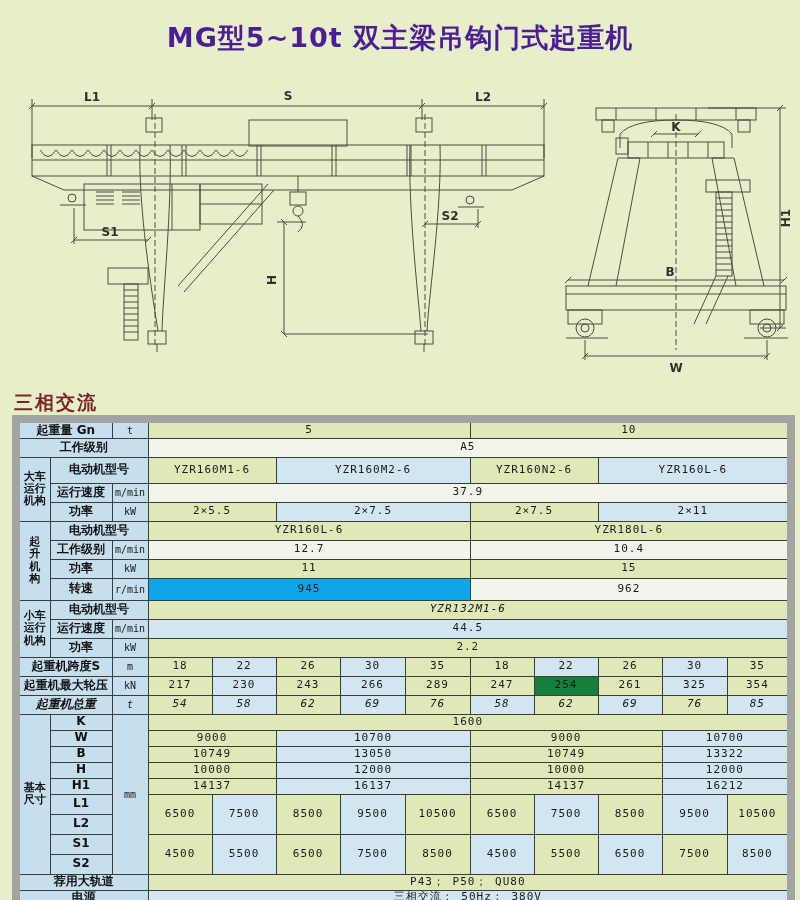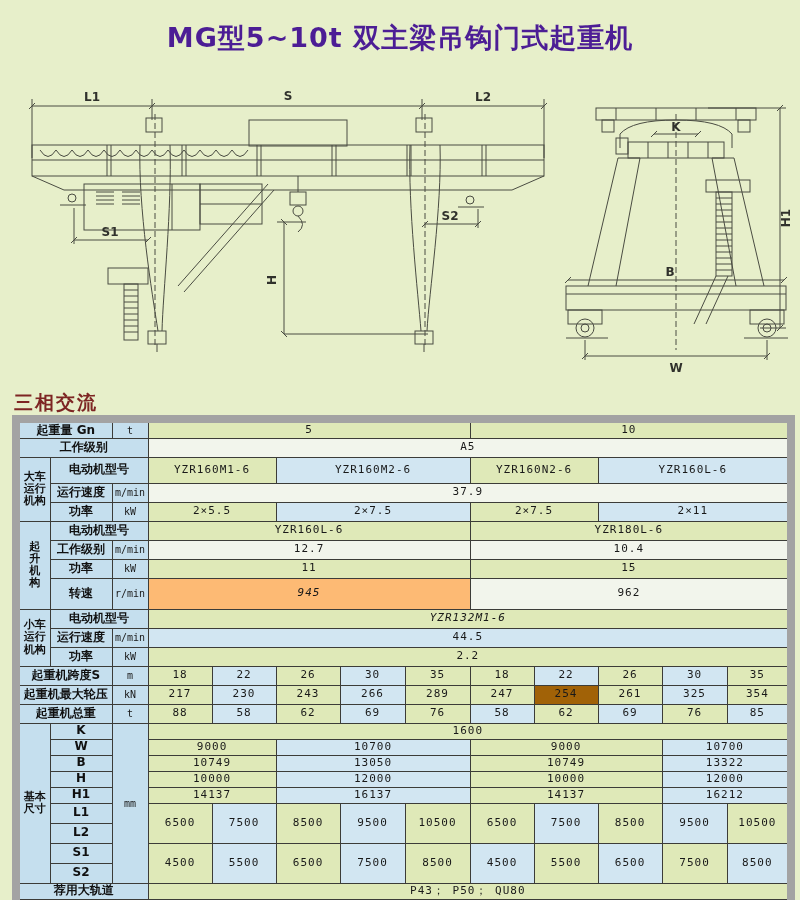--- a/index.html
+++ b/index.html
@@ -236,24 +236,24 @@
           <td class="u" style="background: rgb(197, 223, 238);">m/min</td>
           <td colspan="5" class="d" style="background: rgb(242, 245, 236);">12.7</td>
           <td colspan="5" class="d" style="background: rgb(242, 245, 236);">10.4</td>
         </tr>
         <tr style="height: 19px;">
           <td class="l" style="background: rgb(197, 223, 238);">功率</td>
           <td class="u" style="background: rgb(197, 223, 238);">kW</td>
           <td colspan="5" class="d" style="background: rgb(223, 233, 184);">11</td>
           <td colspan="5" class="d" style="background: rgb(223, 233, 184);">15</td>
         </tr>
-        <tr style="height: 31px; margin-top: 40px;">
+        <tr style="height: 22px; margin-top: 40px;">
           <td class="l" style="background: rgb(197, 223, 238);">转速</td>
           <td class="u" style="background: rgb(197, 223, 238);">r/min</td>
-          <td colspan="5" class="d" style="background: #fdba74; font-style: italic;">945</td>
+          <td colspan="5" class="d" style="background: #0ea5e9;">945</td>
           <td colspan="5" class="d" style="background: rgb(242, 245, 236);">962</td>
         </tr>
         <tr style="height: 19px;">
           <td rowspan="3" class="g" style="background: rgb(197, 223, 238);">小车
 运行
 机构</td>
           <td colspan="2" class="l" style="background: rgb(197, 223, 238);">电动机型号</td>
           <td colspan="10" class="d" style="background: rgb(223, 233, 184); font-style: italic;">YZR132M1-6</td>
         </tr>
         <tr style="height: 19px;">
@@ -282,29 +282,29 @@
         </tr>
         <tr style="height: 19px;">
           <td colspan="2" class="l" style="background: rgb(197, 223, 238);">起重机最大轮压</td>
           <td class="u" style="background: rgb(197, 223, 238);">kN</td>
           <td class="d" style="background: rgb(223, 233, 184);">217</td>
           <td class="d" style="background: rgb(210, 230, 242);">230</td>
           <td class="d" style="background: rgb(223, 233, 184);">243</td>
           <td class="d" style="background: rgb(210, 230, 242);">266</td>
           <td class="d" style="background: rgb(223, 233, 184);">289</td>
           <td class="d" style="background: rgb(223, 233, 184);">247</td>
-          <td class="d" style="background: #a16207;">254</td>
+          <td class="d" style="background: #15803d;">254</td>
           <td class="d" style="background: rgb(223, 233, 184);">261</td>
           <td class="d" style="background: rgb(210, 230, 242);">325</td>
           <td class="d" style="background: rgb(223, 233, 184);">354</td>
         </tr>
-        <tr style="height: 19px;">
+        <tr style="height: 19px; font-style: italic;">
           <td colspan="2" class="l" style="background: rgb(197, 223, 238);">起重机总重</td>
           <td class="u" style="background: rgb(197, 223, 238);">t</td>
-          <td class="d" style="background: rgb(223, 233, 184);">88</td>
+          <td class="d" style="background: rgb(223, 233, 184);">54</td>
           <td class="d" style="background: rgb(210, 230, 242);">58</td>
           <td class="d" style="background: rgb(223, 233, 184);">62</td>
           <td class="d" style="background: rgb(210, 230, 242);">69</td>
           <td class="d" style="background: rgb(223, 233, 184);">76</td>
           <td class="d" style="background: rgb(210, 230, 242);">58</td>
           <td class="d" style="background: rgb(223, 233, 184);">62</td>
           <td class="d" style="background: rgb(210, 230, 242);">69</td>
           <td class="d" style="background: rgb(223, 233, 184);">76</td>
           <td class="d" style="background: rgb(210, 230, 242);">85</td>
         </tr>

